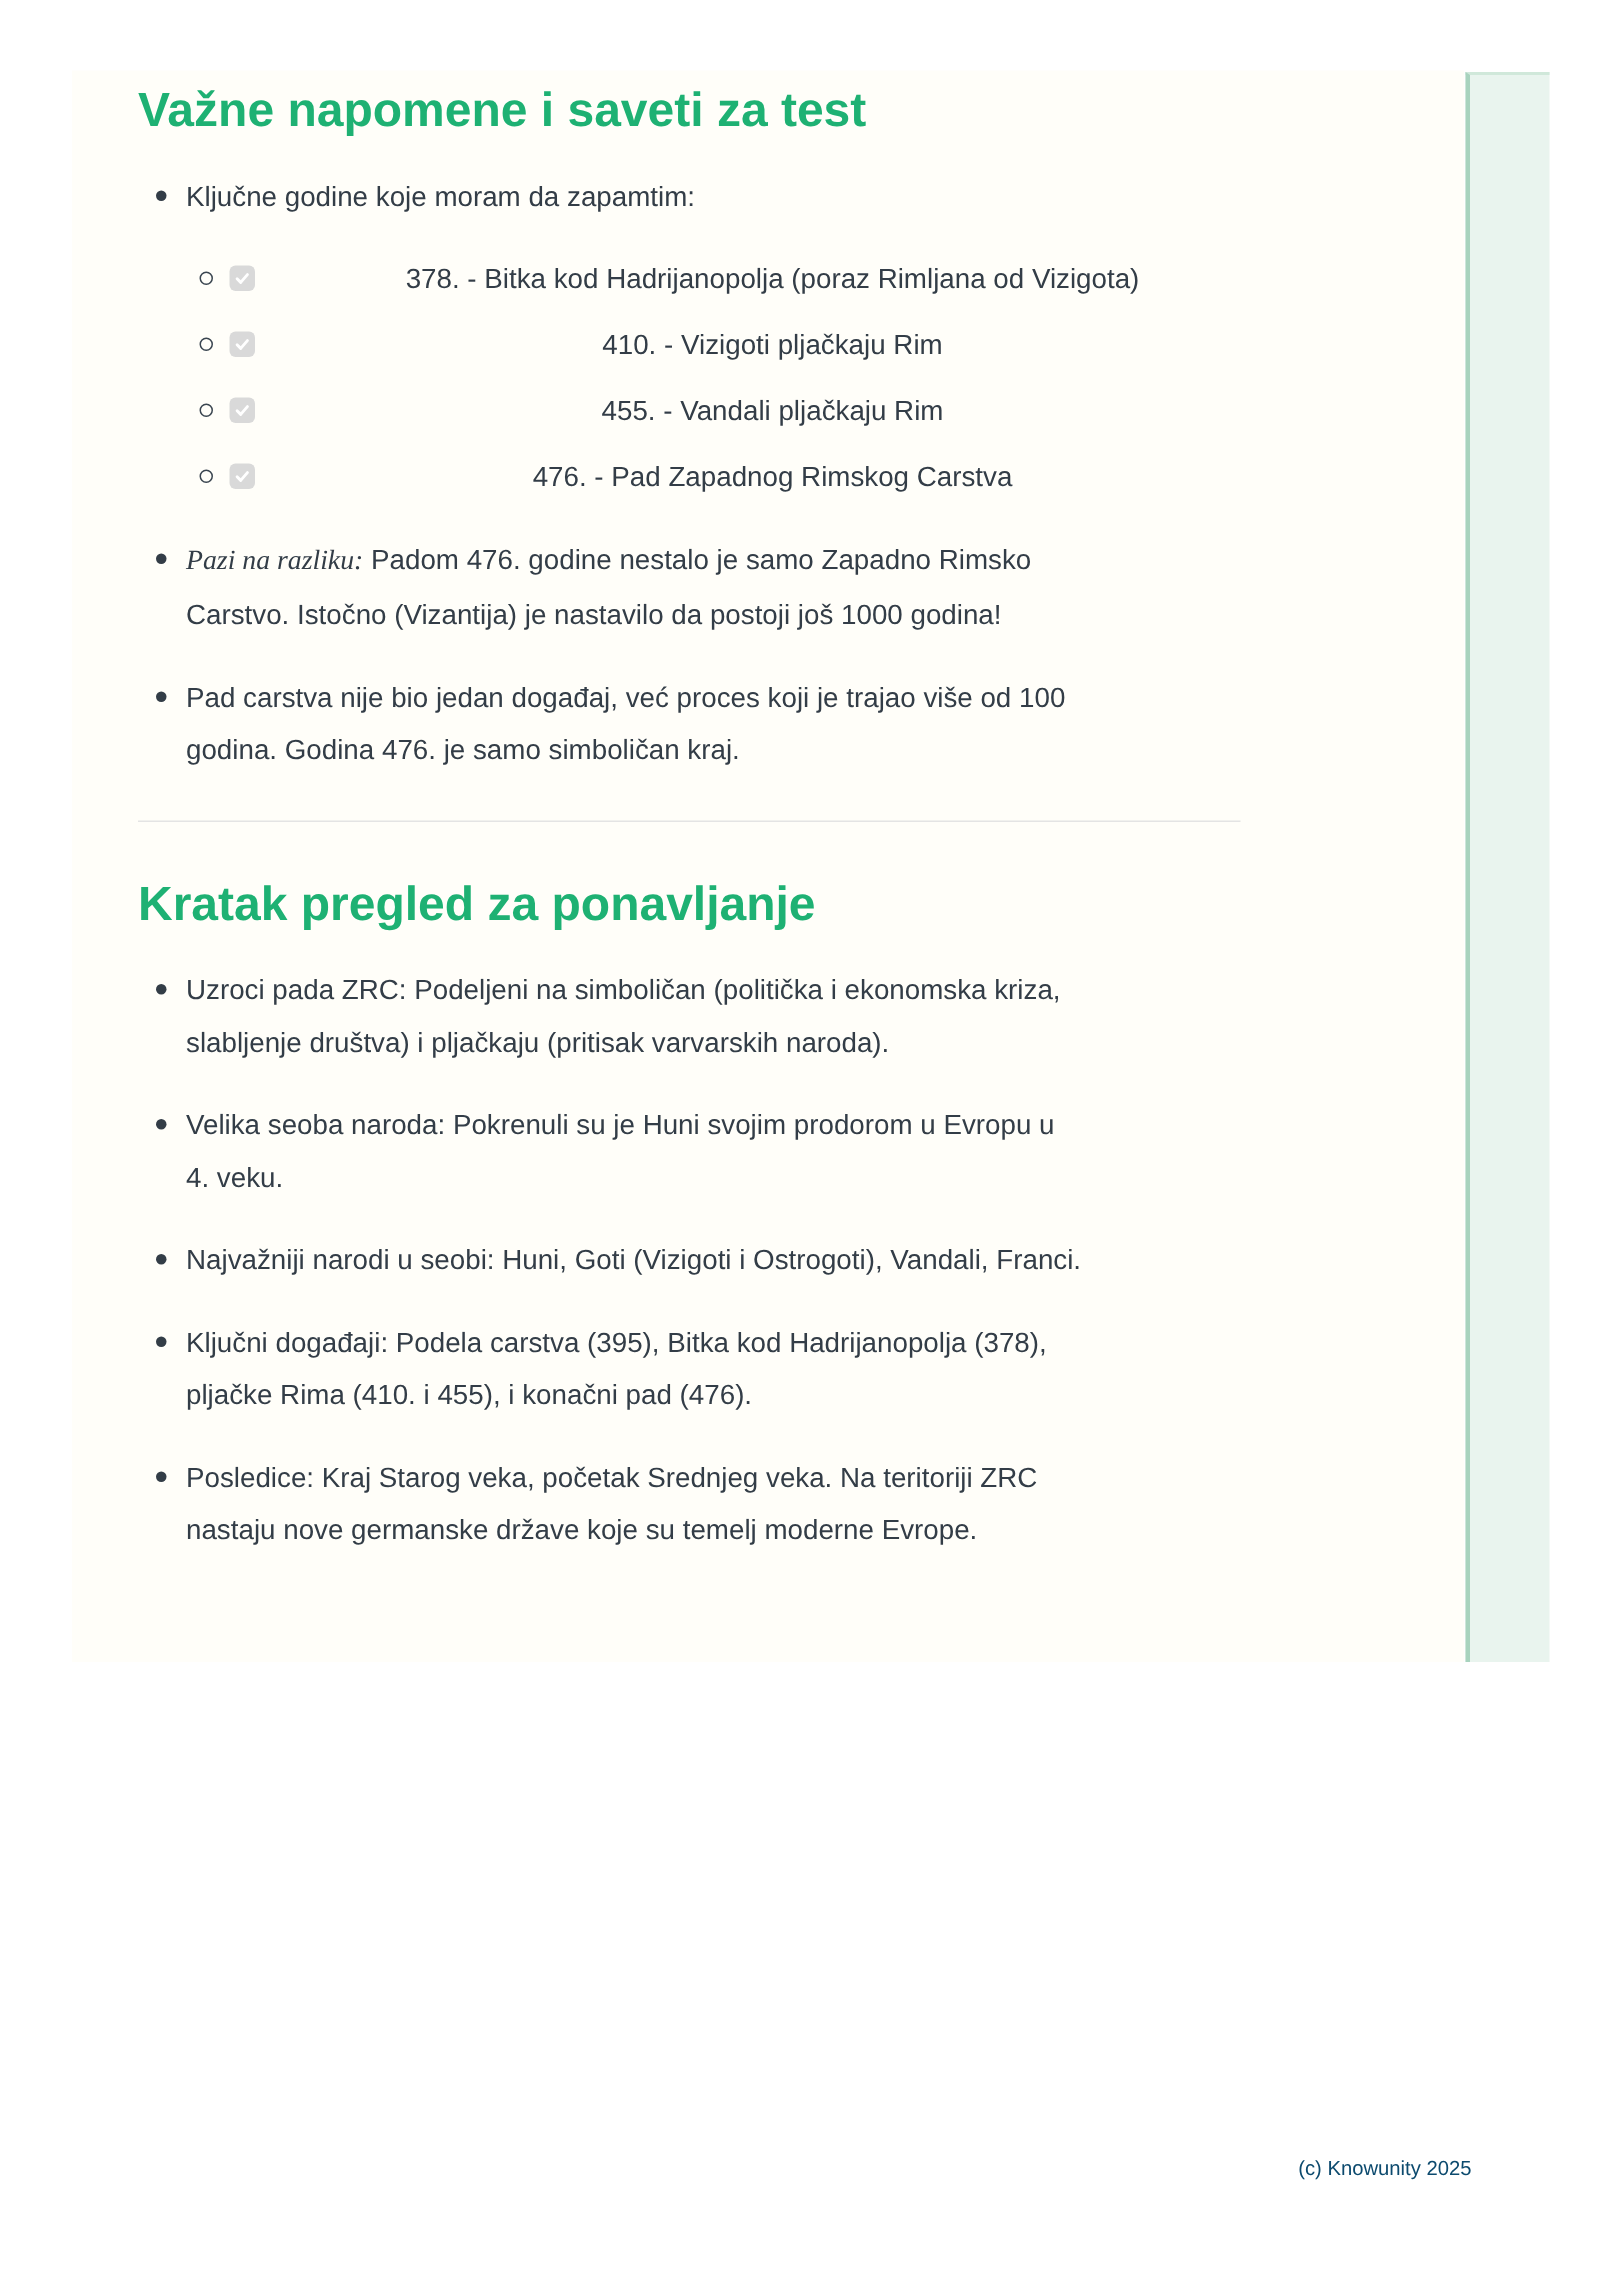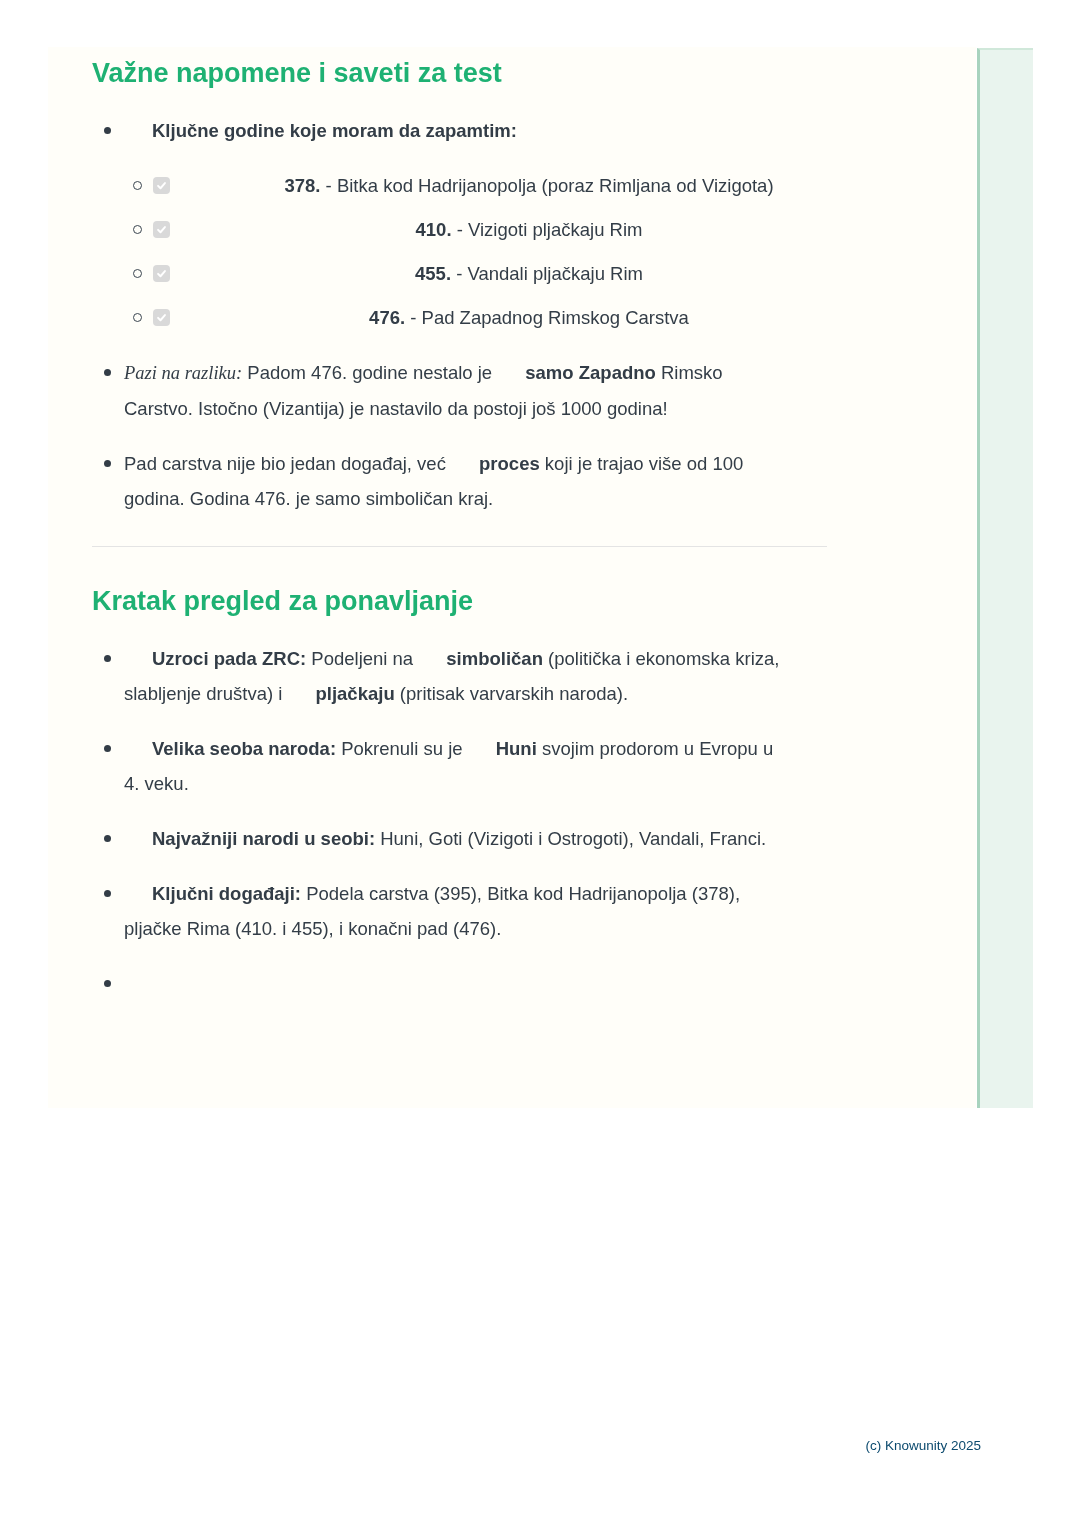--- a/index.html
+++ b/index.html
@@ -13,21 +13,21 @@
     color: #333D47;
   }
   .note-card {
     position: absolute;
     left: 48px; top: 47px;
     width: 928px; height: 1061px;
     background: #FFFEF9;
     padding: 10px 90px 0 44px;
   }
   .section-title {
-    font-size: 27px;
+    font-size: 32px;
     line-height: 32px;
     font-weight: 700;
     color: #1EB173;
     margin: 0 0 24px 0;
   }
   .section-title.second { margin-top: 38px; }
   ul.bullets {
     list-style: none;
     margin: 0; padding: 0;
     font-size: 18.5px;
@@ -40,21 +40,21 @@
     margin-bottom: 20px;
   }
   li.para > .dot {
     position: absolute;
     left: 12px; top: 14px;
     width: 7px; height: 7px;
     border-radius: 50%;
     background: #333D47;
   }
   .content { white-space: pre-wrap; }
-  .b { font-weight: 700; margin-left: 28px; }
+  .b { font-weight: 400; }
   .i { font-style: italic; font-family: Liberation Serif, serif; }
   ul.checklist {
     list-style: none;
     margin: 20px 0 12px 0;
     padding: 0;
   }
   li.check-item {
     position: relative;
     padding-left: 66px;
     margin-bottom: 9px;
@@ -142,20 +142,21 @@
   <section>
     <h1 class="section-title second">Kratak pregled za ponavljanje</h1>
     <ul class="bullets">
         <li class="para"><span class="dot"></span><span class="content"><span class="b">Uzroci pada ZRC:</span><span> Podeljeni na </span><span class="b">simboličan</span><span> (politička i ekonomska kriza,
 slabljenje društva) i </span><span class="b">pljačkaju</span><span> (pritisak varvarskih naroda).</span></span></li>
         <li class="para"><span class="dot"></span><span class="content"><span class="b">Velika seoba naroda:</span><span> Pokrenuli su je </span><span class="b">Huni</span><span> svojim prodorom u Evropu u
 4. veku.</span></span></li>
         <li class="para"><span class="dot"></span><span class="content"><span class="b">Najvažniji narodi u seobi:</span><span> Huni, Goti (Vizigoti i Ostrogoti), Vandali, Franci.</span></span></li>
         <li class="para"><span class="dot"></span><span class="content"><span class="b">Ključni događaji:</span><span> Podela carstva (395), Bitka kod Hadrijanopolja (378),
 pljačke Rima (410. i 455), i konačni pad (476).</span></span></li>
-        <li class="para"><span class="dot"></span></li>
+        <li class="para"><span class="dot"></span><span class="content"><span class="b">Posledice:</span><span> Kraj Starog veka, početak Srednjeg veka. Na teritoriji ZRC
+nastaju nove germanske države koje su temelj moderne Evrope.</span></span></li>
       </ul>
   </section>
 </div>
 
 <div class="next-page-stripe"></div>
 
 <div class="footer">(c) Knowunity 2025</div>
 
 </body></html>

